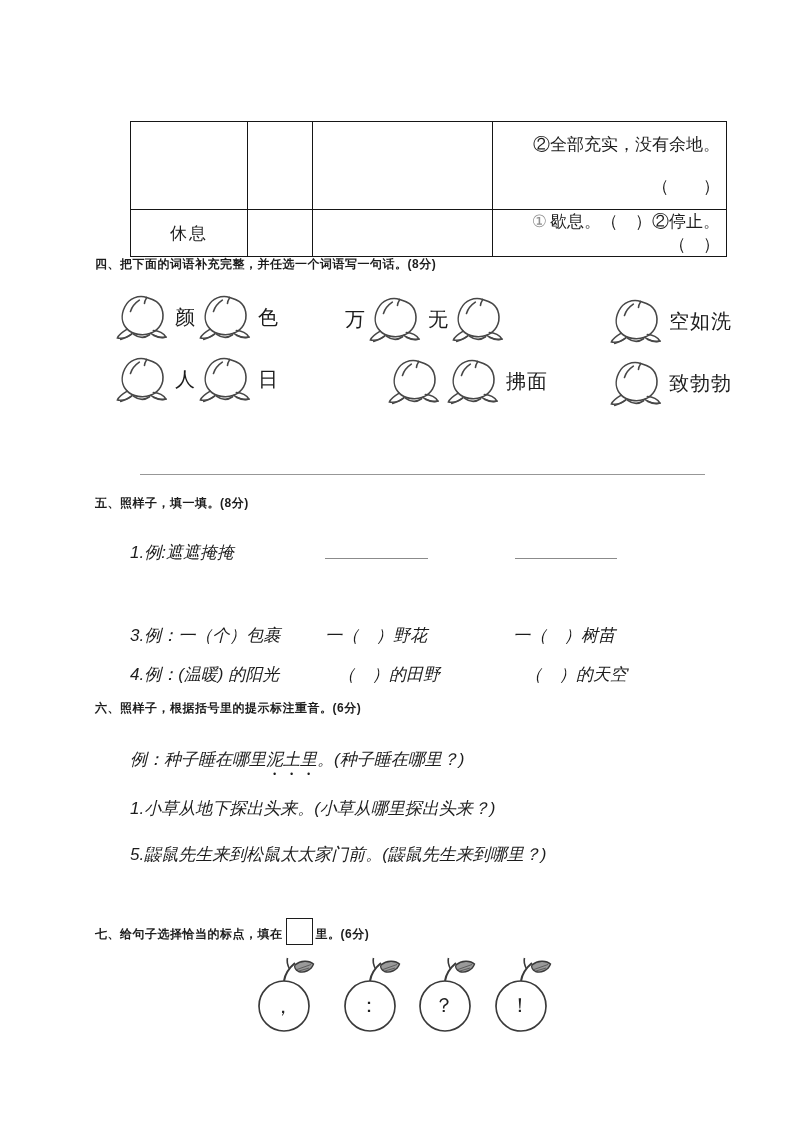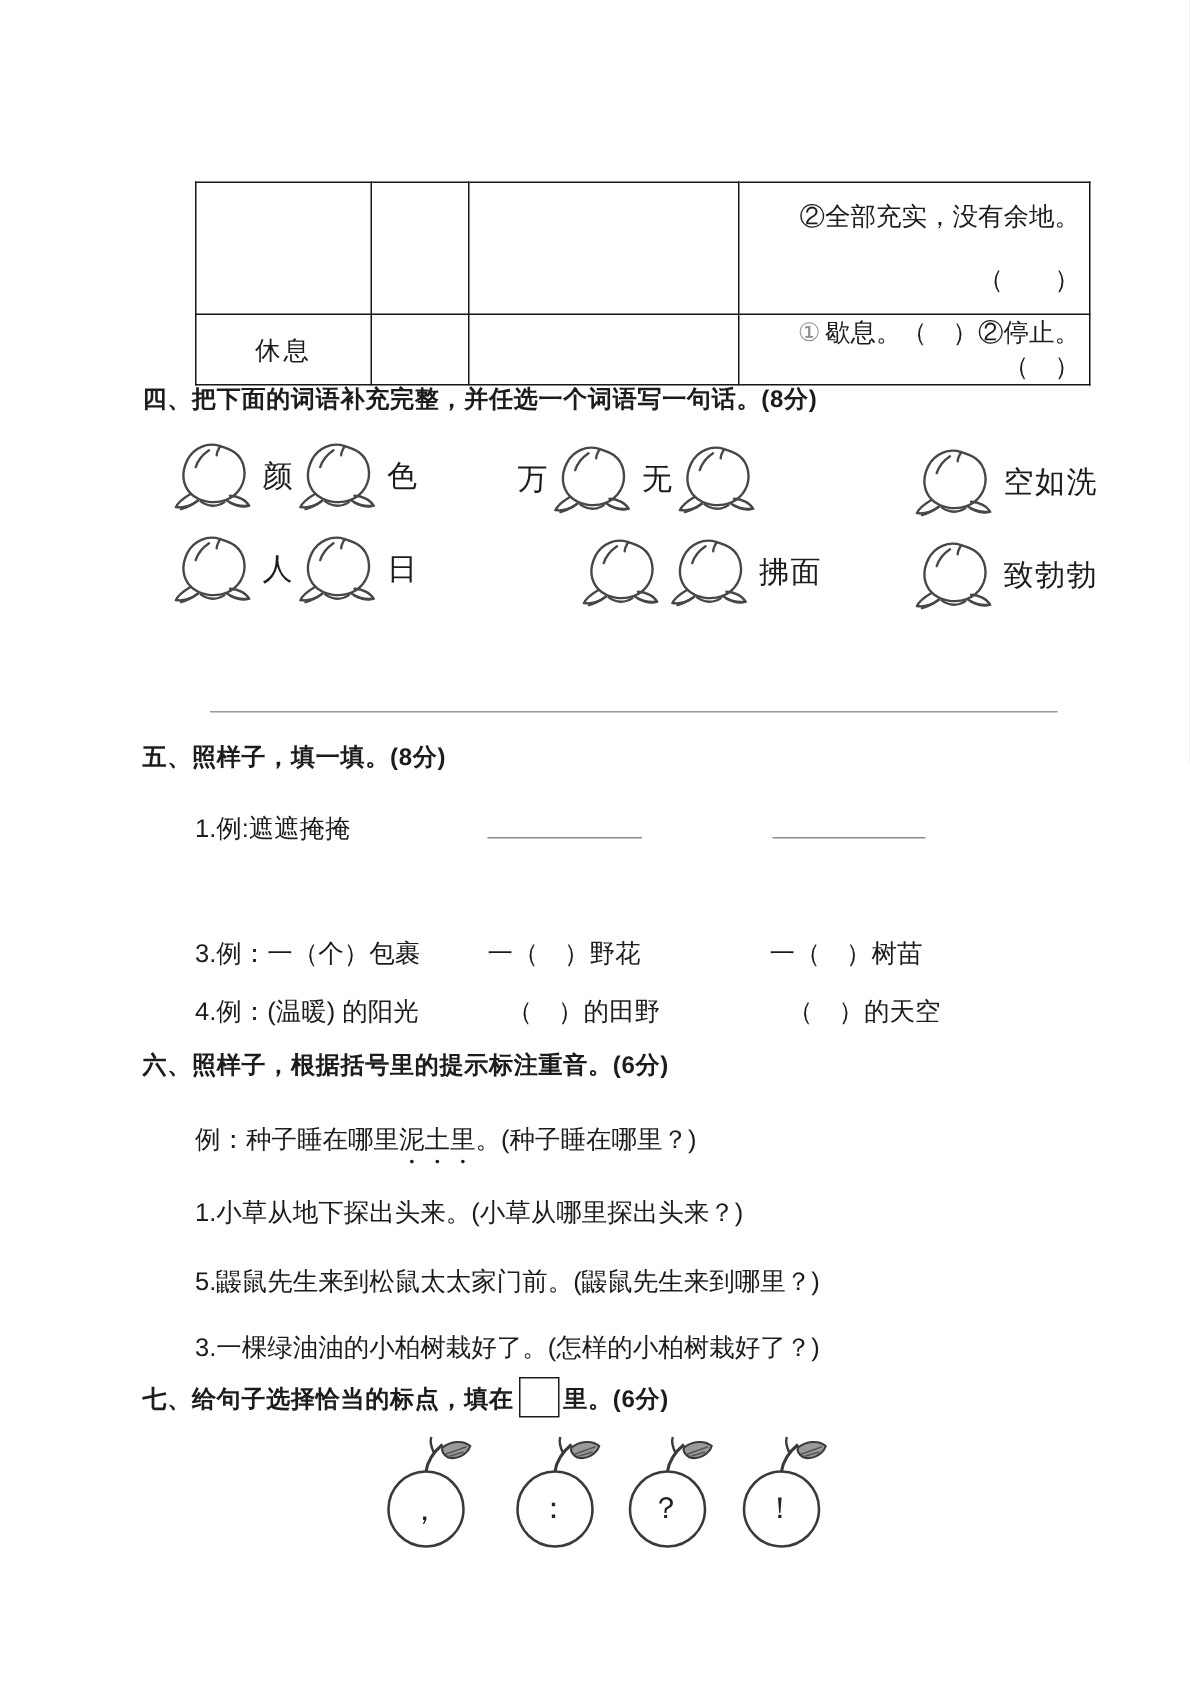--- a/index.html
+++ b/index.html
@@ -21,36 +21,36 @@
   .dict-table .r1 td{height:87px;vertical-align:top;}
   .dict-table .r2 td{height:42px;}
   .dict-table .word-cell{text-align:center;letter-spacing:2px;}
   .meaning-l1{margin-top:11px;}
   .meaning-l2{margin-top:19px;}
   .light-num{color:#8f8f8f;}
   .m-part{margin-left:3px;}
   
   .sec-title{
     position:absolute;left:95px;margin:0;
-    font-size:16px;font-weight:bold;letter-spacing:0.5px;
+    font-size:12px;font-weight:bold;letter-spacing:0.5px;
     white-space:nowrap;
   }
   .box-inline{
     display:inline-block;width:25px;height:25px;
     border:1.6px solid #1c1c1c;vertical-align:-7px;margin:0 3px;
   }
   
   .peach-group{
     position:absolute;display:flex;align-items:center;gap:3px;
     height:62px;
   }
   .peach{width:56px;height:52px;flex:0 0 auto;}
   .pchar{font-size:20px;letter-spacing:1px;white-space:nowrap;}
   
-  .t-line{position:absolute;left:130px;font-size:17px;white-space:nowrap;}
+  .t-line{position:absolute;left:130px;font-size:17px;white-space:nowrap;font-style:italic;}
   .seg{position:absolute;top:0;white-space:nowrap;font-size:17px;}
   .blank-line{position:absolute;border-bottom:1.2px solid #8b8b8b;height:17px;}
   .answer-line{position:absolute;left:140px;top:458px;width:565px;height:16px;
     border-bottom:1.2px solid #979797;}
   
   .emph{
     -webkit-text-emphasis-style:dot;
     -webkit-text-emphasis-position:under;
     text-emphasis-style:dot;
     text-emphasis-position:under right;
@@ -201,21 +201,20 @@
   </div>
 
   <h2 class="sec-title" style="top:700px">六、照样子，根据括号里的提示标注重音。(6分)</h2>
 
   <div class="t-line" style="top:748px">
     <span>例：种子睡在哪里</span><span class="emph">泥土里</span><span>。(种子睡在哪里？)</span>
   </div>
 
   <div class="t-line" style="top:797px">1.小草从地下探出头来。(小草从哪里探出头来？)</div>
   <div class="t-line" style="top:843px">5.鼹鼠先生来到松鼠太太家门前。(鼹鼠先生来到哪里？)</div>
-  <div class="t-line" style="top:887px">3.一棵绿油油的小柏树栽好了。(怎样的小柏树栽好了？)</div>
 
   <h2 class="sec-title" style="top:918px"><span>七、给句子选择恰当的标点，填在</span><span class="box-inline"></span><span>里。(6分)</span></h2>
 
   <svg class="apple" style="left:252px;top:955px" viewBox="0 0 70 82">
     <use href="#apple-shape"></use>
     <text x="30" y="58" text-anchor="middle">，</text>
   </svg>
   <svg class="apple" style="left:338px;top:955px" viewBox="0 0 70 82">
     <use href="#apple-shape"></use>
     <text x="30" y="57" text-anchor="middle">：</text>

